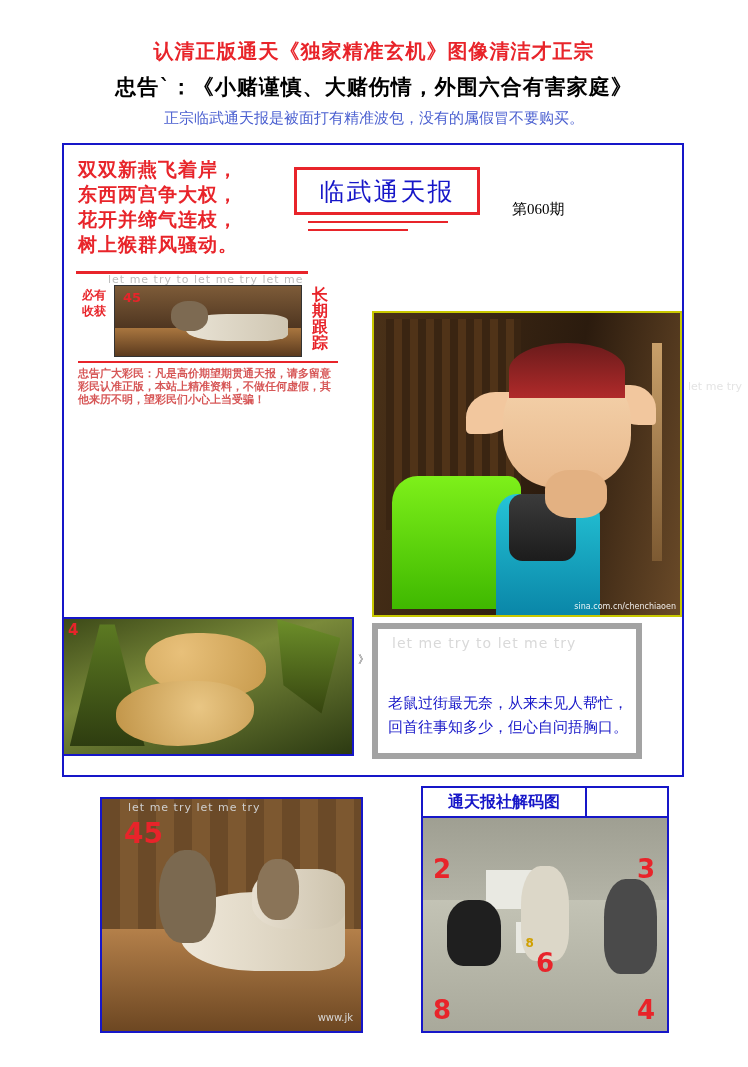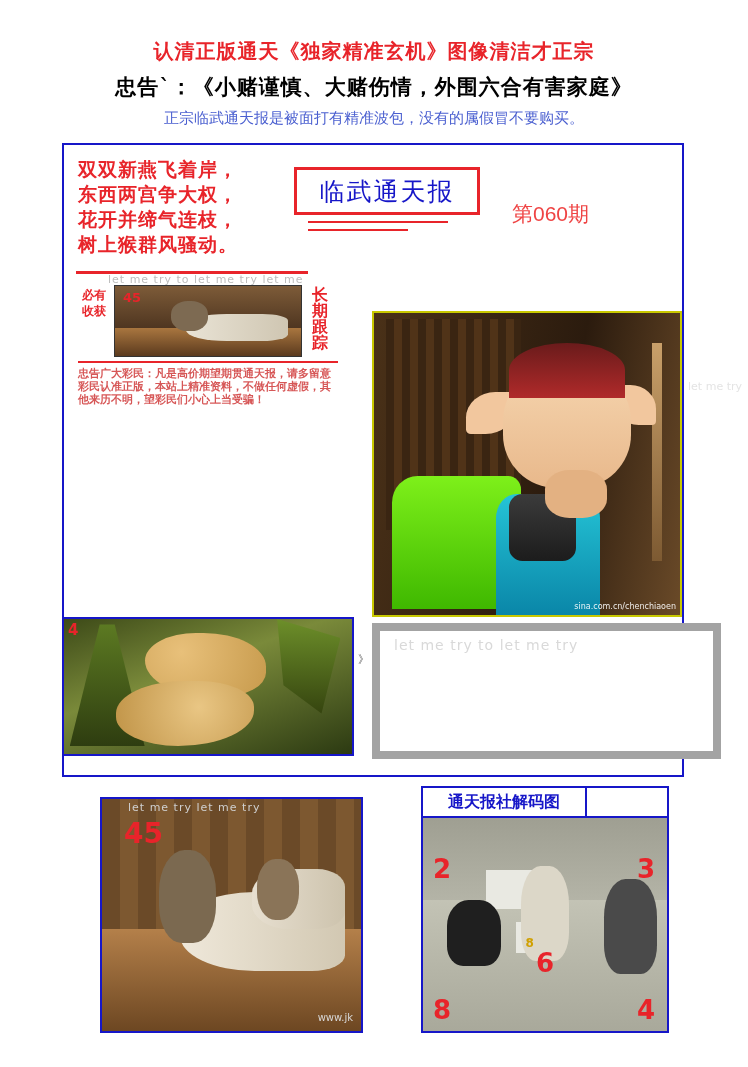--- a/index.html
+++ b/index.html
@@ -111,23 +111,23 @@
     left: 244px;
     top: 84px;
     width: 100px;
     height: 2px;
     background: #e8242a;
   }
   .issue {
     position: absolute;
     left: 448px;
     top: 55px;
-    font-size: 21px;
-    color: #ef4444;
-    font-family: Liberation Sans, sans-serif;
+    font-size: 15px;
+    color: #000000;
+    font-family: Liberation Serif, serif;
   }
 
   
   .sm-photo {
     position: absolute;
     left: 50px;
     top: 140px;
     width: 188px;
     height: 72px;
     border: 1px solid #333;
@@ -222,23 +222,23 @@
   .bp-ear2 { position:absolute; left:78%; top:24%; width:14%; height:13%; background:#f2c79e; border-radius: 10% 60% 10% 60%; }
   .bp-hand { position:absolute; left:56%; top:52%; width:20%; height:16%; background:#e3b182; border-radius:40%; }
   .bp-arm { position:absolute; left:44%; top:60%; width:22%; height:22%; background: linear-gradient(#3b3b3b,#1c1c1c); border-radius: 20%; }
   .bp-credit { position:absolute; right:4px; bottom:4px; font-size:8px; color:#ffffff; opacity:.9; }
 
   
   .caption-box {
     position: absolute;
     left: 308px;
     top: 478px;
-    width: 349px;
+    width: 270px;
     height: 136px;
-    border: 8px solid #a3a3a3;
+    border: 6px solid #a3a3a3;
     background: #ffffff;
   }
   .cap-ghost {
     position: absolute;
     left: 14px; top: 6px;
     font-size: 14px;
     color: #d9d9d9;
     letter-spacing: 1px;
   }
   .cap-title {
@@ -442,20 +442,24 @@
     <div class="bp-ear1"></div>
     <div class="bp-ear2"></div>
     <div class="bp-face"></div>
     <div class="bp-hair"></div>
     <div class="bp-hand"></div>
     <div class="bp-credit">sina.com.cn/chenchiaoen</div>
   </div>
 
   <div class="caption-box">
     <div class="cap-ghost">let me try to let me try</div>
+    <div class="cap-body">
+      <div>老鼠过街最无奈，从来未见人帮忙，</div>
+      <div>回首往事知多少，但心自问捂胸口。</div>
+    </div>
   </div>
 </div>
 
 <div class="leopard">
   <div class="lp-bg"></div>
   <div class="lp-leaf1"></div>
   <div class="lp-leaf2"></div>
   <div class="lp-cat1"></div>
   <div class="lp-cat2"></div>
   <div class="lp-num">4</div>

